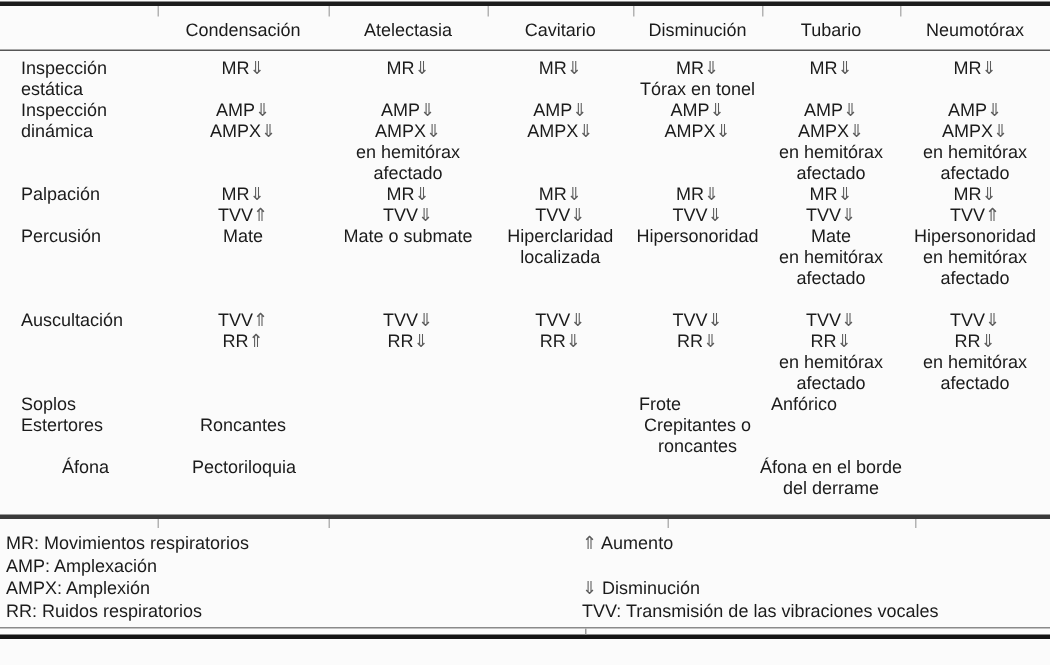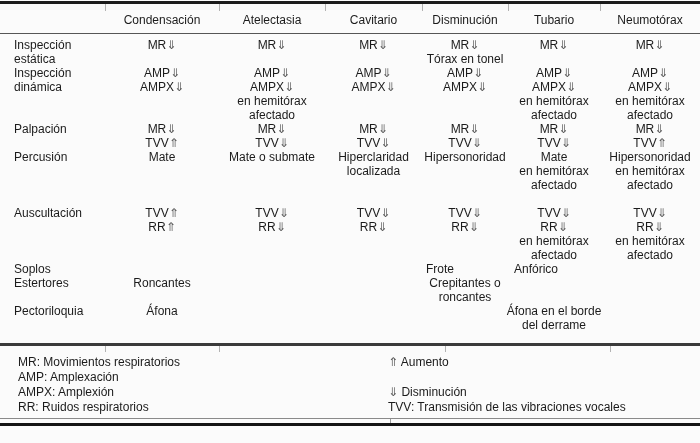--- a/index.html
+++ b/index.html
@@ -47,21 +47,21 @@
   .tbl{margin-top:4px;}
   .row{display:flex;align-items:flex-start;}
   .row.gap .cell{padding-bottom:14px;}
   .cell{box-sizing:border-box;}
   .ln{height:14px;line-height:14px;font-size:12px;white-space:nowrap;
       display:flex;justify-content:center;}
   .label .ln{justify-content:flex-start;padding-left:14px;}
   .ar{color:#5c5c5c;font-family:"DejaVu Sans",sans-serif;}
 
   .legend{display:flex;margin-top:9px;}
-  .lg-left{width:388px;padding-left:18px;box-sizing:border-box;}
+  .lg-left{width:388px;padding-left:4px;box-sizing:border-box;}
   .lg-right{flex:1;}
   .lg-line{height:15px;line-height:15px;font-size:12px;white-space:nowrap;}
 </style>
 </head>
 <body>
 
 <div class="sheet">
 
   <div class="rule rule-top"></div>
   <div class="ticks ticks-top">
@@ -268,25 +268,25 @@
       <div class="cell c3"></div>
       <div class="cell c4">
         <div class="ln">Crepitantes o</div>
         <div class="ln">roncantes</div>
       </div>
       <div class="cell c5"></div>
       <div class="cell c6"></div>
     </div>
 
     <div class="row">
+      <div class="cell c1">
+        <div class="ln">Áfona</div>
+      </div>
       <div class="cell label c0">
         <div class="ln">Pectoriloquia</div>
-      </div>
-      <div class="cell c1">
-        <div class="ln">Áfona</div>
       </div>
       <div class="cell c2"></div>
       <div class="cell c3"></div>
       <div class="cell c4"></div>
       <div class="cell c5">
         <div class="ln">Áfona en el borde</div>
         <div class="ln">del derrame</div>
       </div>
       <div class="cell c6"></div>
     </div>

